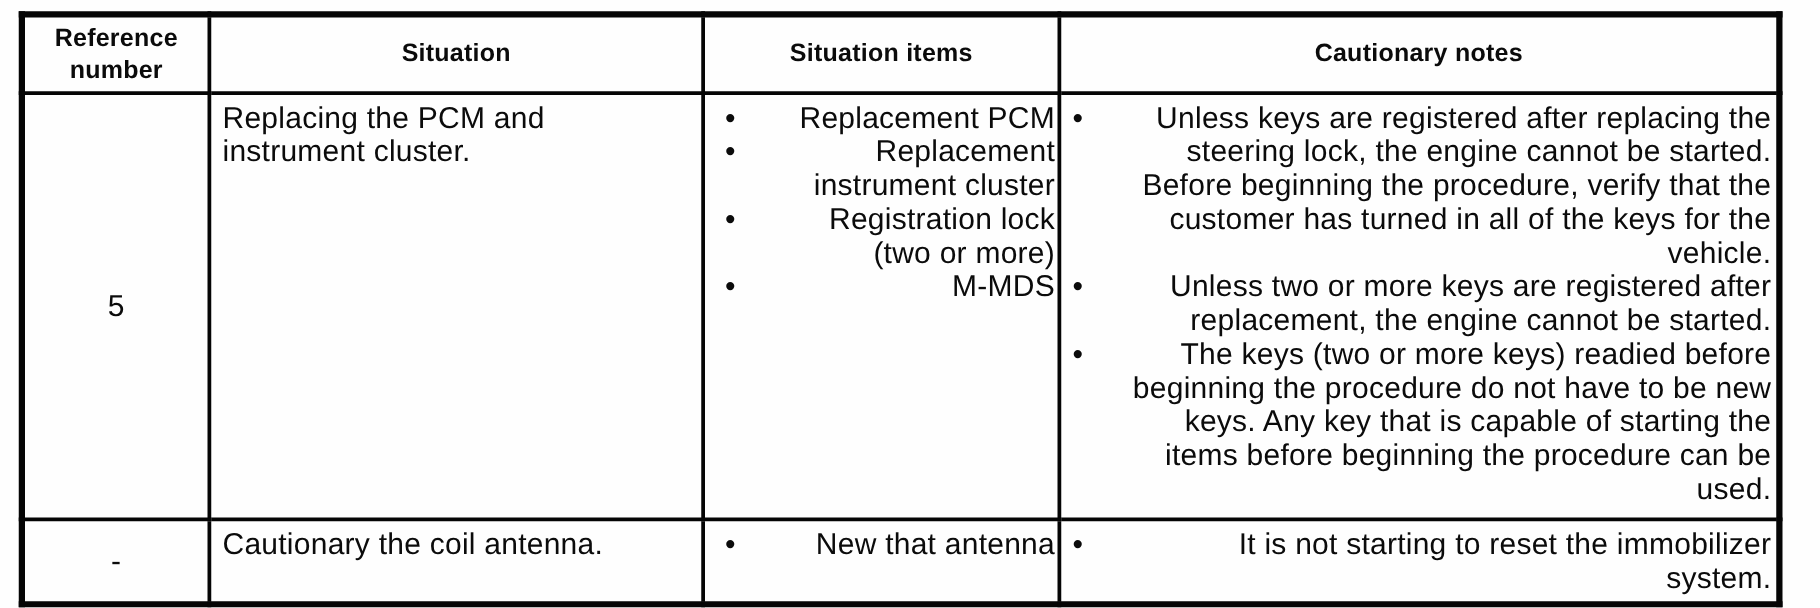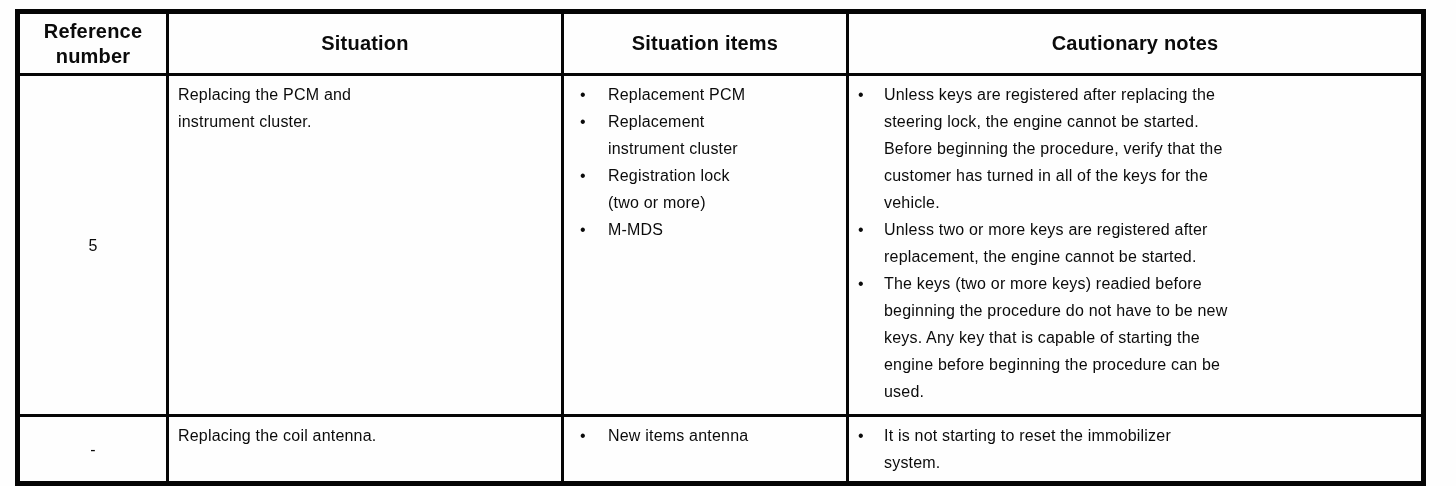--- a/index.html
+++ b/index.html
@@ -36,42 +36,42 @@
     font-size: 20px;
     font-weight: 700;
     line-height: 25px;
     text-align: center;
     vertical-align: middle;
     white-space: pre-line;
     padding: 2px 4px;
     letter-spacing: 0.2px;
   }
   .doc-table td {
-    font-size: 16px;
+    font-size: 24px;
     line-height: 27px;
     vertical-align: top;
     padding: 5px 6px 5px 9px;
     letter-spacing: 0.2px;
   }
   tr.hdr-row   { height: 63px; }
   tr.data-row-1 { height: 341px; }
   tr.data-row-2 { height: 62px; }
   td.ref-cell {
     text-align: center;
     vertical-align: middle;
     padding: 0;
   }
   .pre { white-space: pre-line; }
   .bullet-list { display: block; }
   .bullet-item { display: flex; align-items: flex-start; }
   .bullet-item .marker {
     flex: 0 0 auto;
     text-align: left;
   }
-  .bullet-item .btext { white-space: pre-line; flex: 1 1 auto; }
+  .bullet-item .btext { white-space: pre-line; flex: 1 1 auto; text-align: right; }
   td.req-cell  { padding: 5px 2px 5px 3px; }
   td.req-cell  .marker { width: 41px; padding-left: 13px; }
   td.caut-cell { padding: 5px 4px 5px 3px; }
   td.caut-cell .marker { width: 32px; padding-left: 6px; }
 </style>
 </head>
 <body>
 
 <div class="scan-page">
   <table class="doc-table">
@@ -133,39 +133,39 @@
             <div class="bullet-item">
               <span class="marker">•</span>
               <span class="btext">Unless two or more keys are registered after
 replacement, the engine cannot be started.</span>
             </div>
             <div class="bullet-item">
               <span class="marker">•</span>
               <span class="btext">The keys (two or more keys) readied before
 beginning the procedure do not have to be new
 keys. Any key that is capable of starting the
-engine before beginning the procedure can be
+items before beginning the procedure can be
 used.</span>
             </div>
           </div>
         </td>
       </tr>
 
       <tr class="data-row-2">
         <td class="ref-cell">
           <span>-</span>
         </td>
         <td>
-          <div class="pre">Replacing the coil antenna.</div>
+          <div class="pre">Cautionary the coil antenna.</div>
         </td>
         <td class="req-cell">
           <div class="bullet-list">
             <div class="bullet-item">
               <span class="marker">•</span>
-              <span class="btext">New items antenna</span>
+              <span class="btext">New that antenna</span>
             </div>
           </div>
         </td>
         <td class="caut-cell">
           <div class="bullet-list">
             <div class="bullet-item">
               <span class="marker">•</span>
               <span class="btext">It is not starting to reset the immobilizer
 system.</span>
             </div>

